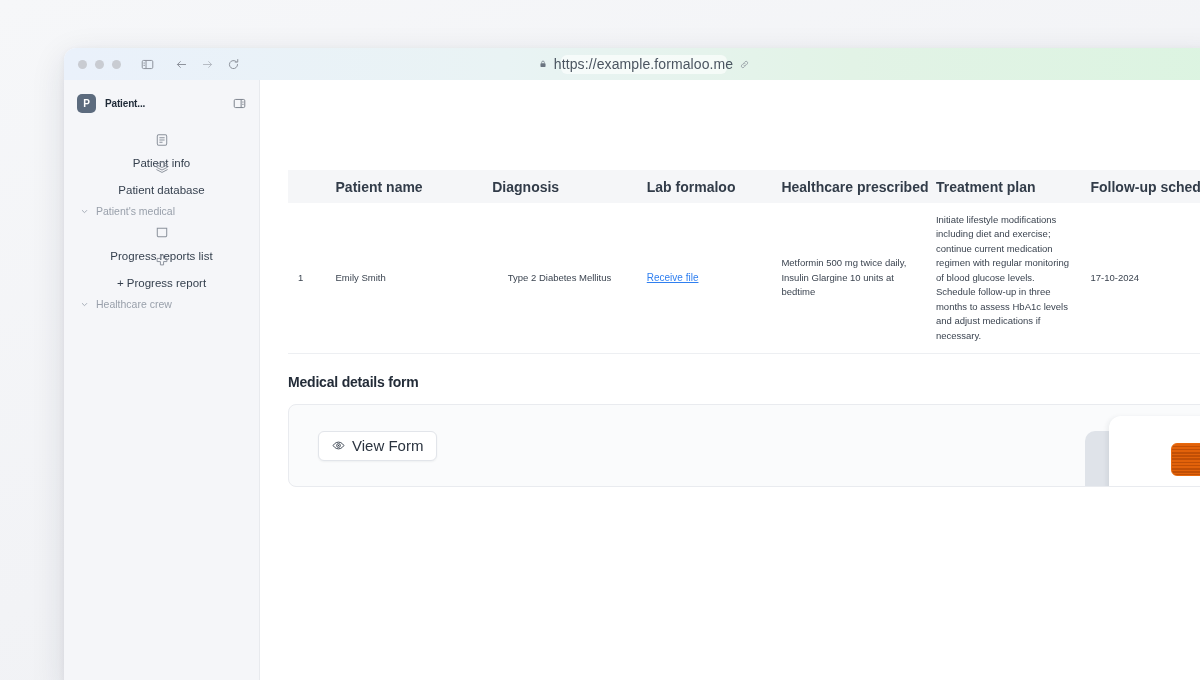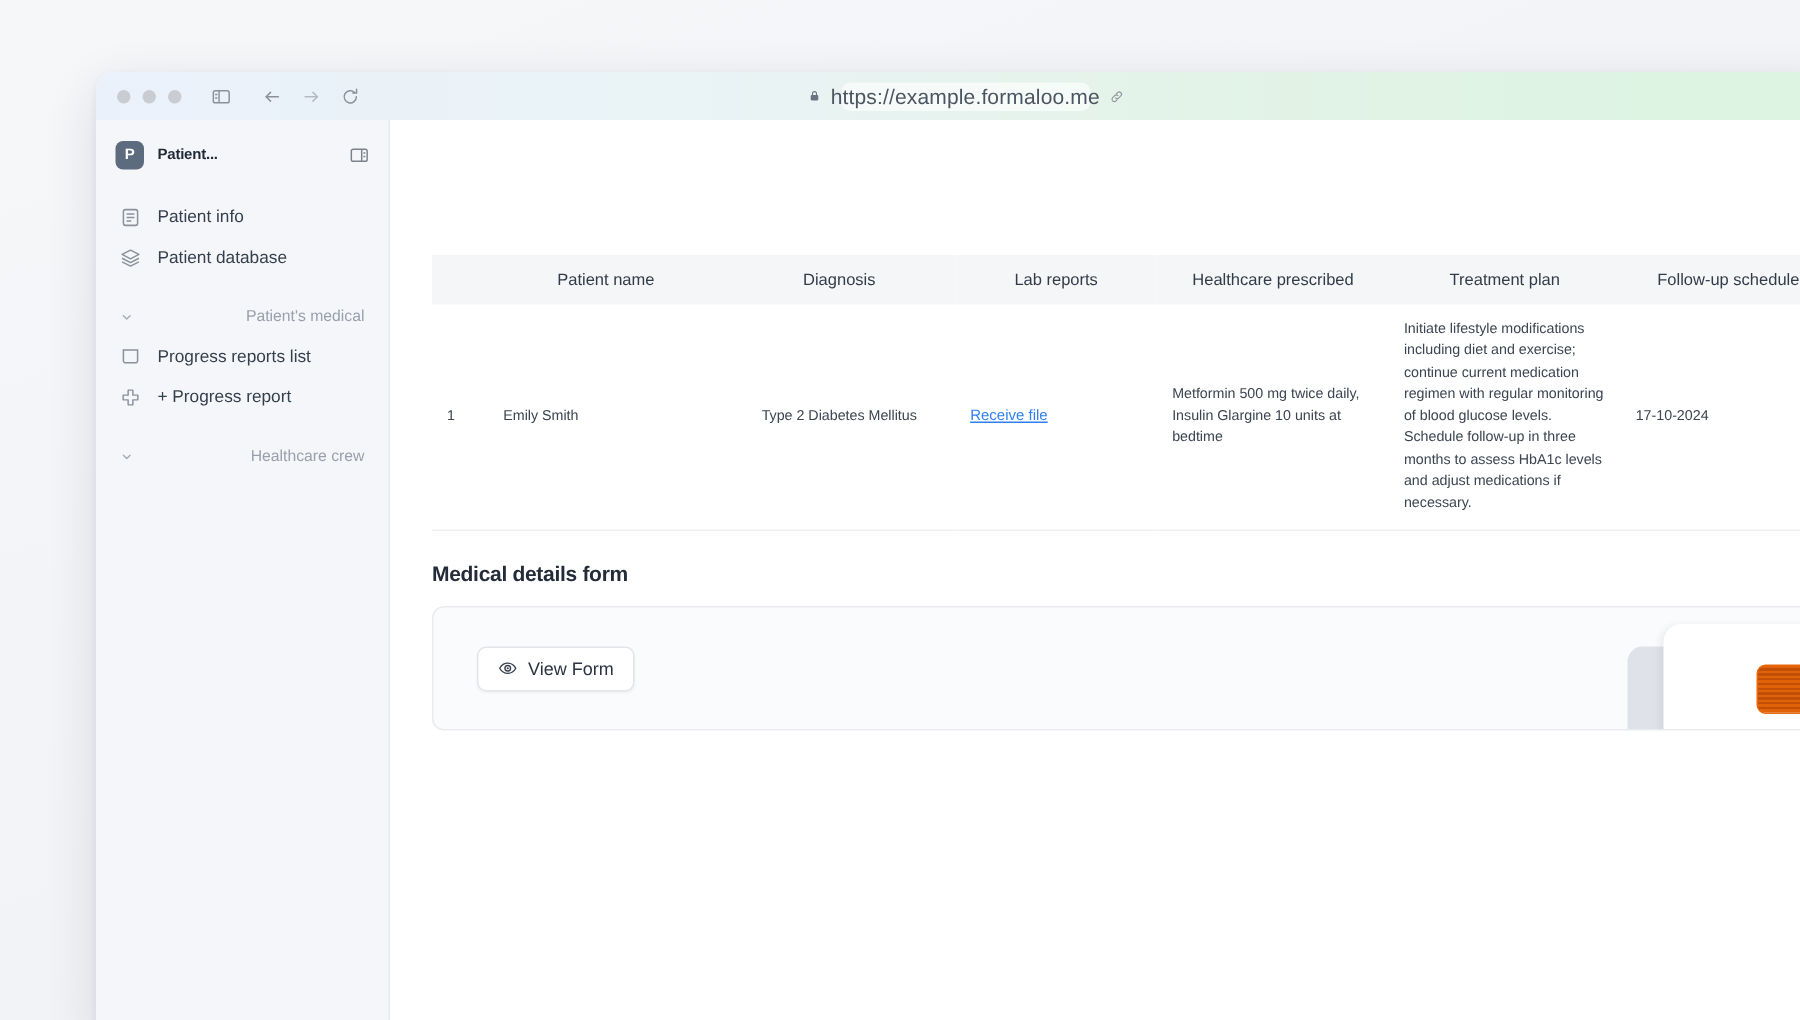--- a/index.html
+++ b/index.html
@@ -116,41 +116,41 @@
 
   .nav-item {
     display: flex;
     align-items: center;
     gap: 10px;
     height: 25px;
     padding: 0 7px;
     border-radius: 6px;
     margin-bottom: 2px;
     cursor: pointer;
+    flex-direction: column;
   }
   .nav-item .nav-icon { color: #8a919b; display: flex; align-items: center; flex: 0 0 15px; }
   .nav-item .nav-label {
     font-size: 11.5px;
     color: #343f4d;
     white-space: nowrap;
   }
   .nav-item.active { background: #dbe9fd; }
   .nav-item.active .nav-label { color: #2563eb; }
   .nav-item.active .nav-icon { color: #5b7fc7; }
 
   .nav-section {
     display: flex;
     align-items: center;
     gap: 7px;
     height: 22px;
     padding: 0 7px;
     margin-top: 16px;
     margin-bottom: 3px;
     cursor: pointer;
-    justify-content: space-between;
   }
   .nav-section .sect-label {
     font-size: 10.5px;
     color: #99a0ab;
     white-space: nowrap;
   }
   .chev { color: #a6adb7; display: flex; align-items: center; }
 
   .nav-top { margin-top: 6px; }
 
@@ -164,24 +164,24 @@
 
   .table-wrap { margin-top: 90px; }
 
   table.data-table {
     width: 100%;
     border-collapse: collapse;
     table-layout: fixed;
   }
   table.data-table thead tr { background: #f5f6f8; height: 33px; }
   table.data-table th {
-    font-size: 11px;
-    font-weight: normal;
+    font-size: 14px;
+    font-weight: bold;
     color: #323c49;
-    text-align: center;
+    text-align: left;
     padding: 0 10px;
     vertical-align: middle;
     white-space: nowrap;
   }
   table.data-table td {
     font-size: 9.5px;
     color: #3b4450;
     padding: 10px;
     vertical-align: middle;
     line-height: 1.52;
@@ -235,21 +235,21 @@
     gap: 7px;
     height: 30px;
     padding: 0 13px;
     background: #ffffff;
     border: 1px solid #e2e5ea;
     border-radius: 6px;
     box-shadow: 0 1px 2px rgba(20,30,45,0.05);
     cursor: pointer;
   }
   .view-form-btn .vf-label {
-    font-size: 12px;
+    font-size: 15px;
     color: #2a333f;
     white-space: nowrap;
   }
   .eye-ico { color: #3a4personal; display:flex; align-items:center; color:#39424f; }
 
   .decor {
     position: absolute;
     right: -46px;
     top: 8px;
     width: 200px;
@@ -439,21 +439,21 @@
       <main class="main">
         <div class="content-pad">
 
           <div class="table-wrap">
             <table class="data-table">
               <thead>
                 <tr>
                   <th class="col-idx"></th>
                   <th class="col-name">Patient name</th>
                   <th class="col-diag">Diagnosis</th>
-                  <th class="col-lab">Lab reports</th>
+                  <th class="col-lab">Lab formaloo</th>
                   <th class="col-meds">Healthcare prescribed</th>
                   <th class="col-plan">Treatment plan</th>
                   <th class="col-sched">Follow-up schedule</th>
                 </tr>
               </thead>
               <tbody>
                 <tr>
                   <td class="cell-idx">1</td>
                   <td class="cell-name">Emily Smith</td>
                   <td class="cell-diag">Type 2 Diabetes Mellitus</td>

